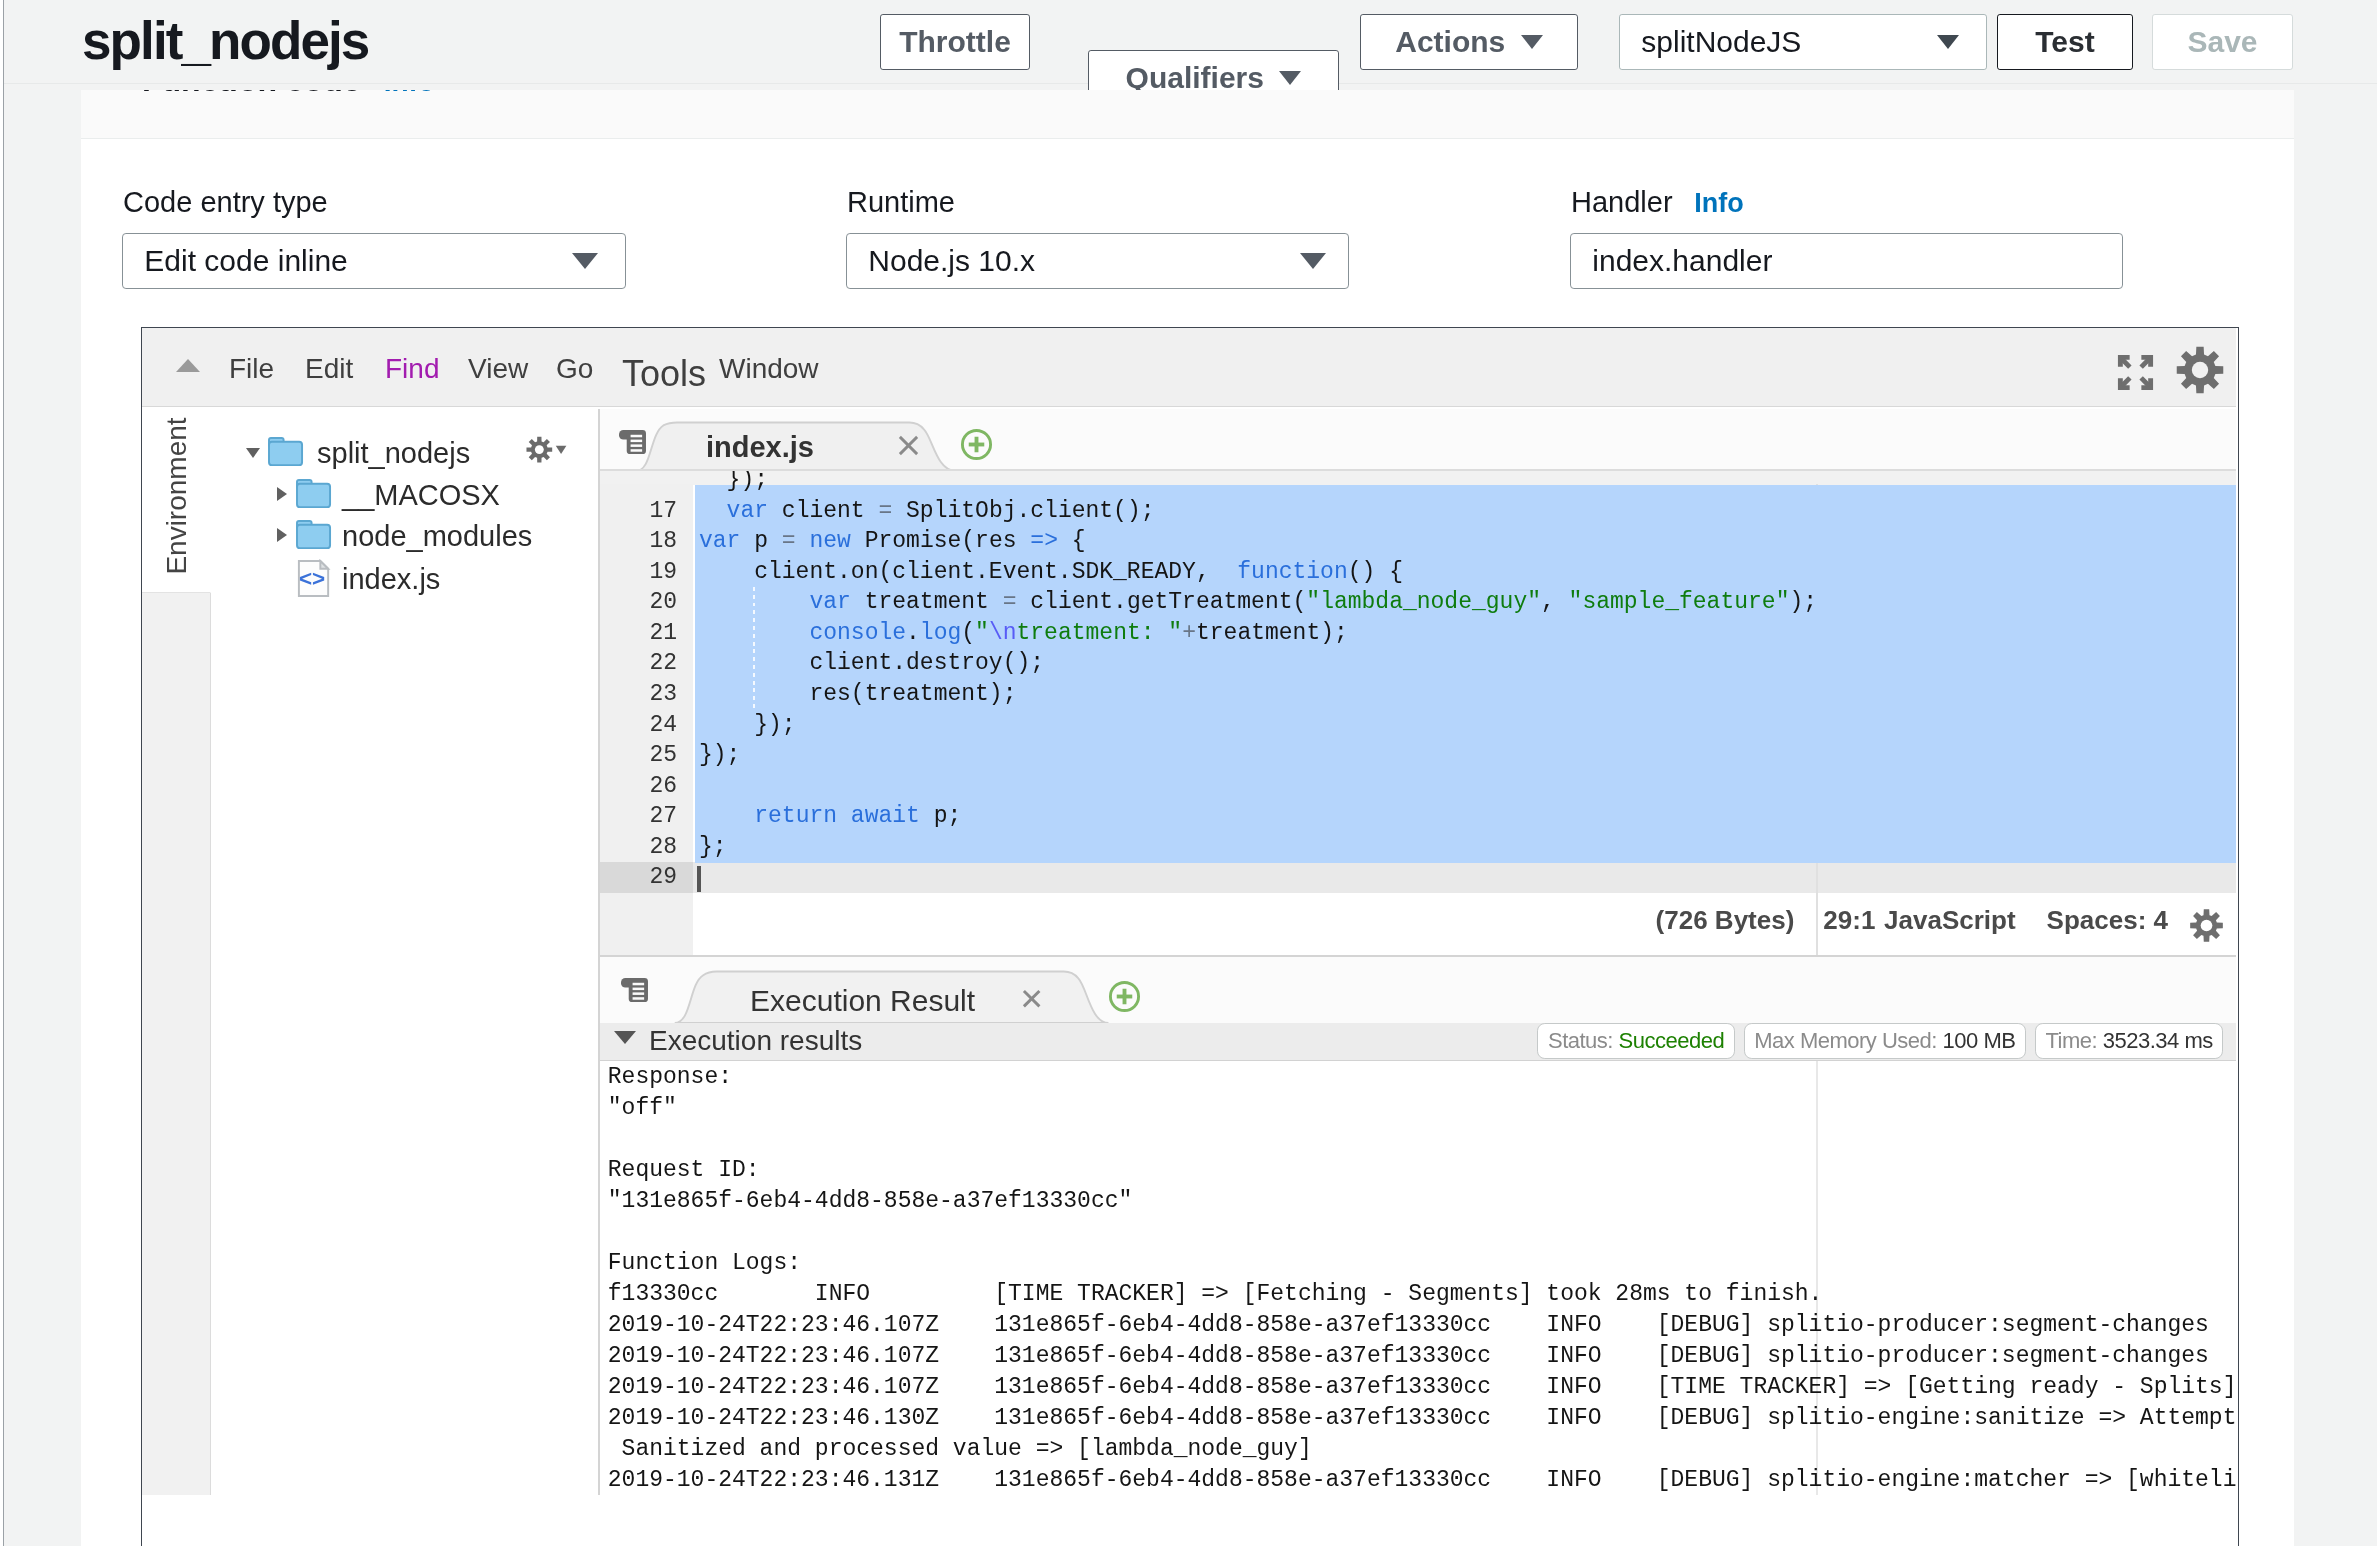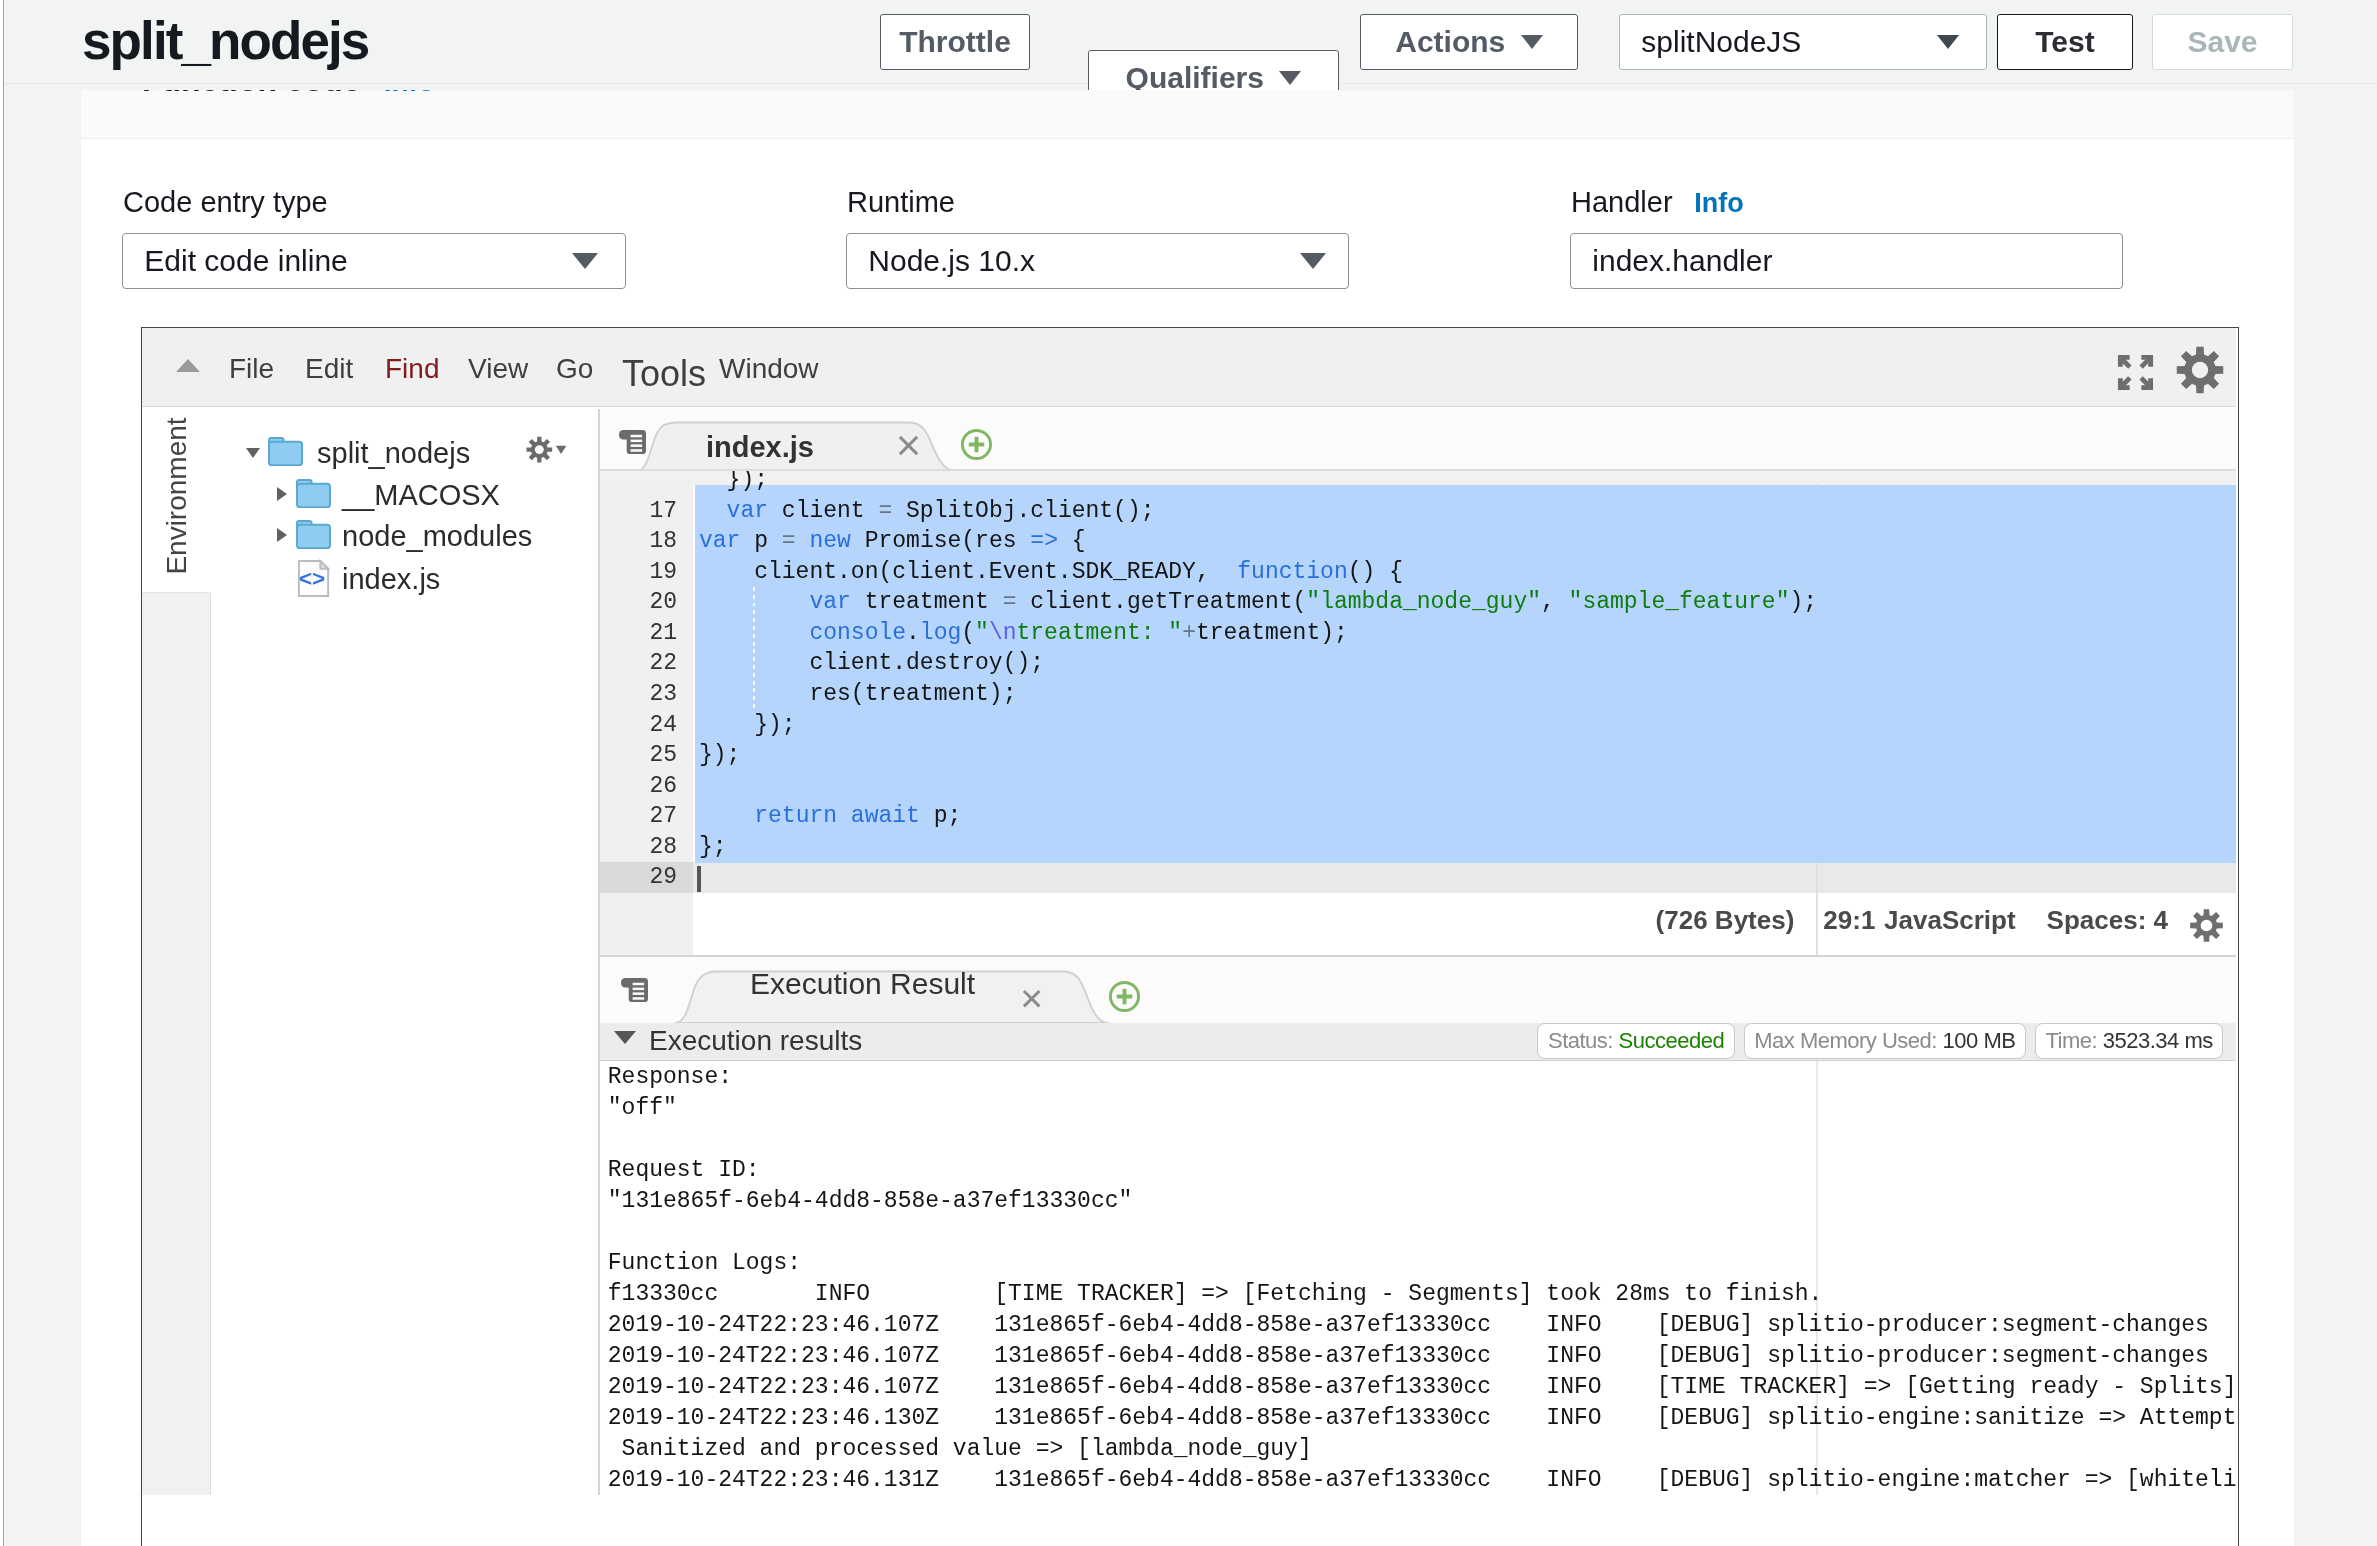--- a/index.html
+++ b/index.html
@@ -70,21 +70,21 @@
   <div class="fld" style="left:1489px; width:553px;">
       <span style="margin-left:21.3px;">index.handler</span>
     </div>
 
   <div id="editor" class="abs" style="left:60px; top:237px; width:2098px; height:1420px; border:1.9px solid #3f4650; background:#fff;">
 
   <div class="abs" style="left:0; top:0; width:2094px; height:79px; background:#f0f0f0; border-bottom:1.9px solid #d8d8d8;"></div>
   <div class="abs" style="left:34px; top:31px; width:0; height:0; border-left:12.6px solid transparent; border-right:12.6px solid transparent; border-bottom:13.6px solid #9a9a9a;"></div>
   <span class="abs" style="left:87px; top:25px; font-size:28px; color:#3f3f3f;">File</span>
       <span class="abs" style="left:163px; top:25px; font-size:28px; color:#3f3f3f;">Edit</span>
-      <span class="abs" style="left:243px; top:25px; font-size:28px; color:#7f1d1d;">Find</span>
+      <span class="abs" style="left:243px; top:25px; font-size:28px; color:#a21caf;">Find</span>
       <span class="abs" style="left:326px; top:25px; font-size:28px; color:#3f3f3f;">View</span>
       <span class="abs" style="left:414px; top:25px; font-size:28px; color:#3f3f3f;">Go</span>
       <span class="abs" style="left:480px; top:25px; font-size:36px; color:#3f3f3f;">Tools</span>
       <span class="abs" style="left:577px; top:25px; font-size:28px; color:#3f3f3f;">Window</span>
   <svg class="abs" style="left:1973px; top:24px;" width="41" height="41" viewBox="0 0 42 42">
         <g>
           <path d="M3,3 L15,3 L15,8 L8,8 L8,15 L3,15 Z" fill="#6e6e6e"></path>
           <rect x="6.2" y="6.2" width="12" height="5" transform="rotate(45 8.5 8.5)" fill="#6e6e6e"></rect>
         </g>
         <g transform="translate(42,0) scale(-1,1)">
@@ -233,21 +233,21 @@
   <svg class="abs" style="left:478px; top:649px;" width="29" height="26" viewBox="0 0 30 27">
     <rect x="1" y="1" width="15" height="10" rx="4.5" fill="#6b6b6b"></rect>
     <rect x="9" y="1" width="20" height="25" rx="3.5" fill="#6b6b6b"></rect>
     <g fill="#fbfbfb">
           <rect x="13" y="6" width="12" height="2.6"></rect>
           <rect x="13" y="11" width="12" height="2.6"></rect>
           <rect x="13" y="16" width="12" height="2.6"></rect>
           <rect x="13" y="21" width="12" height="2.6"></rect>
         </g>
   </svg>
-  <span class="abs" style="left:608px; top:639px; font-size:30px; color:#333;">Execution Result</span>
+  <span class="abs" style="left:608px; top:656px; font-size:30px; color:#333;">Execution Result</span>
   <svg class="abs" style="left:879px; top:660px;" width="21.3" height="21.3" viewBox="0 0 22 22">
         <g stroke="#8a8a8a" stroke-width="3">
           <line x1="3" y1="3" x2="19" y2="19"></line>
           <line x1="19" y1="3" x2="3" y2="19"></line>
         </g>
       </svg>
   <svg class="abs" style="left:966px; top:652px;" width="33" height="33" viewBox="0 0 34 34">
         <circle cx="17" cy="17" r="14.5" fill="none" stroke="#7fb763" stroke-width="3"></circle>
         <g stroke="#7fb763" stroke-width="4">
           <line x1="9" y1="17" x2="25" y2="17"></line>

